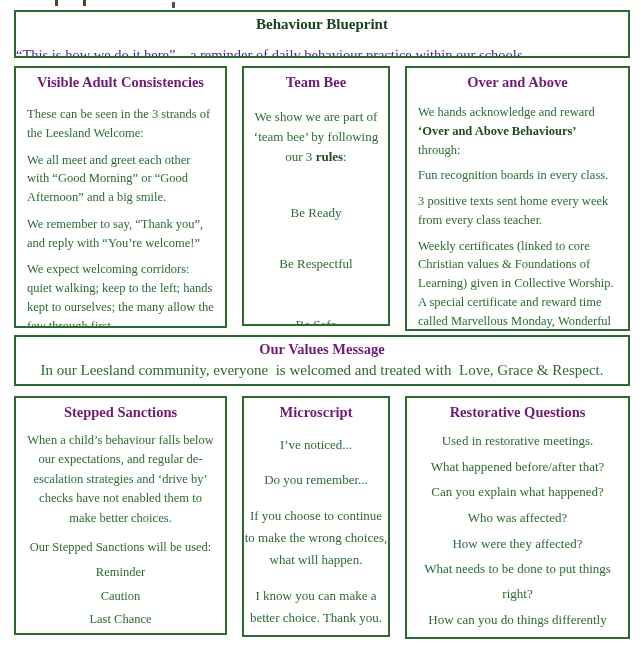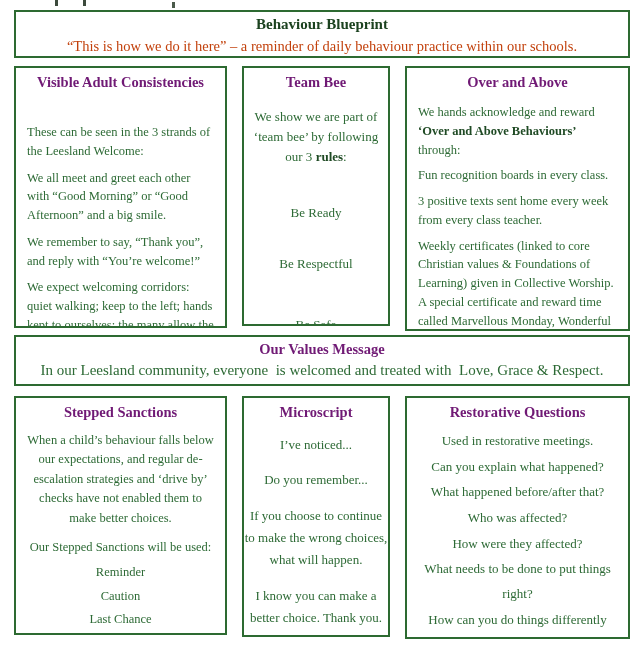--- a/index.html
+++ b/index.html
@@ -29,43 +29,43 @@
   }
   .hdr-title {
     font-weight: bold;
     font-size: 15px;
     color: #1b421f;
     text-align: center;
     margin-top: 4px;
   }
   .hdr-sub {
     font-size: 14.5px;
-    text-align: center;
-    margin-top: 5px;
-    color: #c2410c;
+    text-align: left;
+    margin-top: 14px;
+    color: #4c1d95;
   }
   .body-left { padding: 0 11px; font-size: 12.5px; line-height: 1.5; text-align: left; }
   .body-center { padding: 0 0; font-size: 13px; line-height: 1.55; text-align: center; }
   .para { margin-top: 8px; }
   .bold { font-weight: bold; color: #1f4a24; }
   
   #header-box { left: 14px; top: 10px; width: 616px; height: 48px; }
   
   #box-vac { left: 14px; top: 66px; width: 213px; height: 262px; }
   #box-teambee { left: 242px; top: 66px; width: 148px; height: 260px; }
   #box-overabove { left: 405px; top: 66px; width: 225px; height: 265px; }
   
   #box-values { left: 14px; top: 335px; width: 616px; height: 51px; }
   .values-msg { font-size: 15px; text-align: center; margin-top: 4px; color: #2d6a35; white-space: pre-wrap; }
   
   #box-sanctions { left: 14px; top: 396px; width: 213px; height: 239px; }
   #box-microscript { left: 242px; top: 396px; width: 148px; height: 241px; }
   #box-restorative { left: 405px; top: 396px; width: 225px; height: 243px; }
 
-  #box-vac .body-left { margin-top: 32px; }
+  #box-vac .body-left { margin-top: 14px; }
   #box-overabove .body-left { margin-top: 12px; }
   #box-overabove .para { margin-top: 7px; }
 
   .tb-intro { margin-top: 16px; }
   .rule { font-size: 13px; text-align: center; }
   .rule-1 { margin-top: 36px; }
   .rule-2 { margin-top: 30px; }
   .rule-3 { margin-top: 41px; }
 
   #box-sanctions .body-cc { padding: 0 9px; font-size: 12.5px; line-height: 1.55; text-align: center; }
@@ -155,22 +155,22 @@
       <div class="ms-line">Do you remember...</div>
       <div class="ms-para">If you choose to continue to make the wrong choices, what will happen.</div>
       <div class="ms-para">I know you can make a better choice.  Thank you.</div>
     </div>
   </div>
 
   <div class="gbox" id="box-restorative">
     <div class="box-title">Restorative Questions</div>
     <div class="body-center">
       <div class="q q-first">Used in restorative meetings.</div>
+      <div class="q">What happened before/after that?</div>
       <div class="q">Can you explain what happened?</div>
-      <div class="q">What happened before/after that?</div>
       <div class="q">Who was affected?</div>
       <div class="q">How were they affected?</div>
       <div class="q">What needs to be done to put things right?</div>
       <div class="q">How can you do things differently next time?</div>
     </div>
   </div>
 
 </div>
 
 </body></html>

